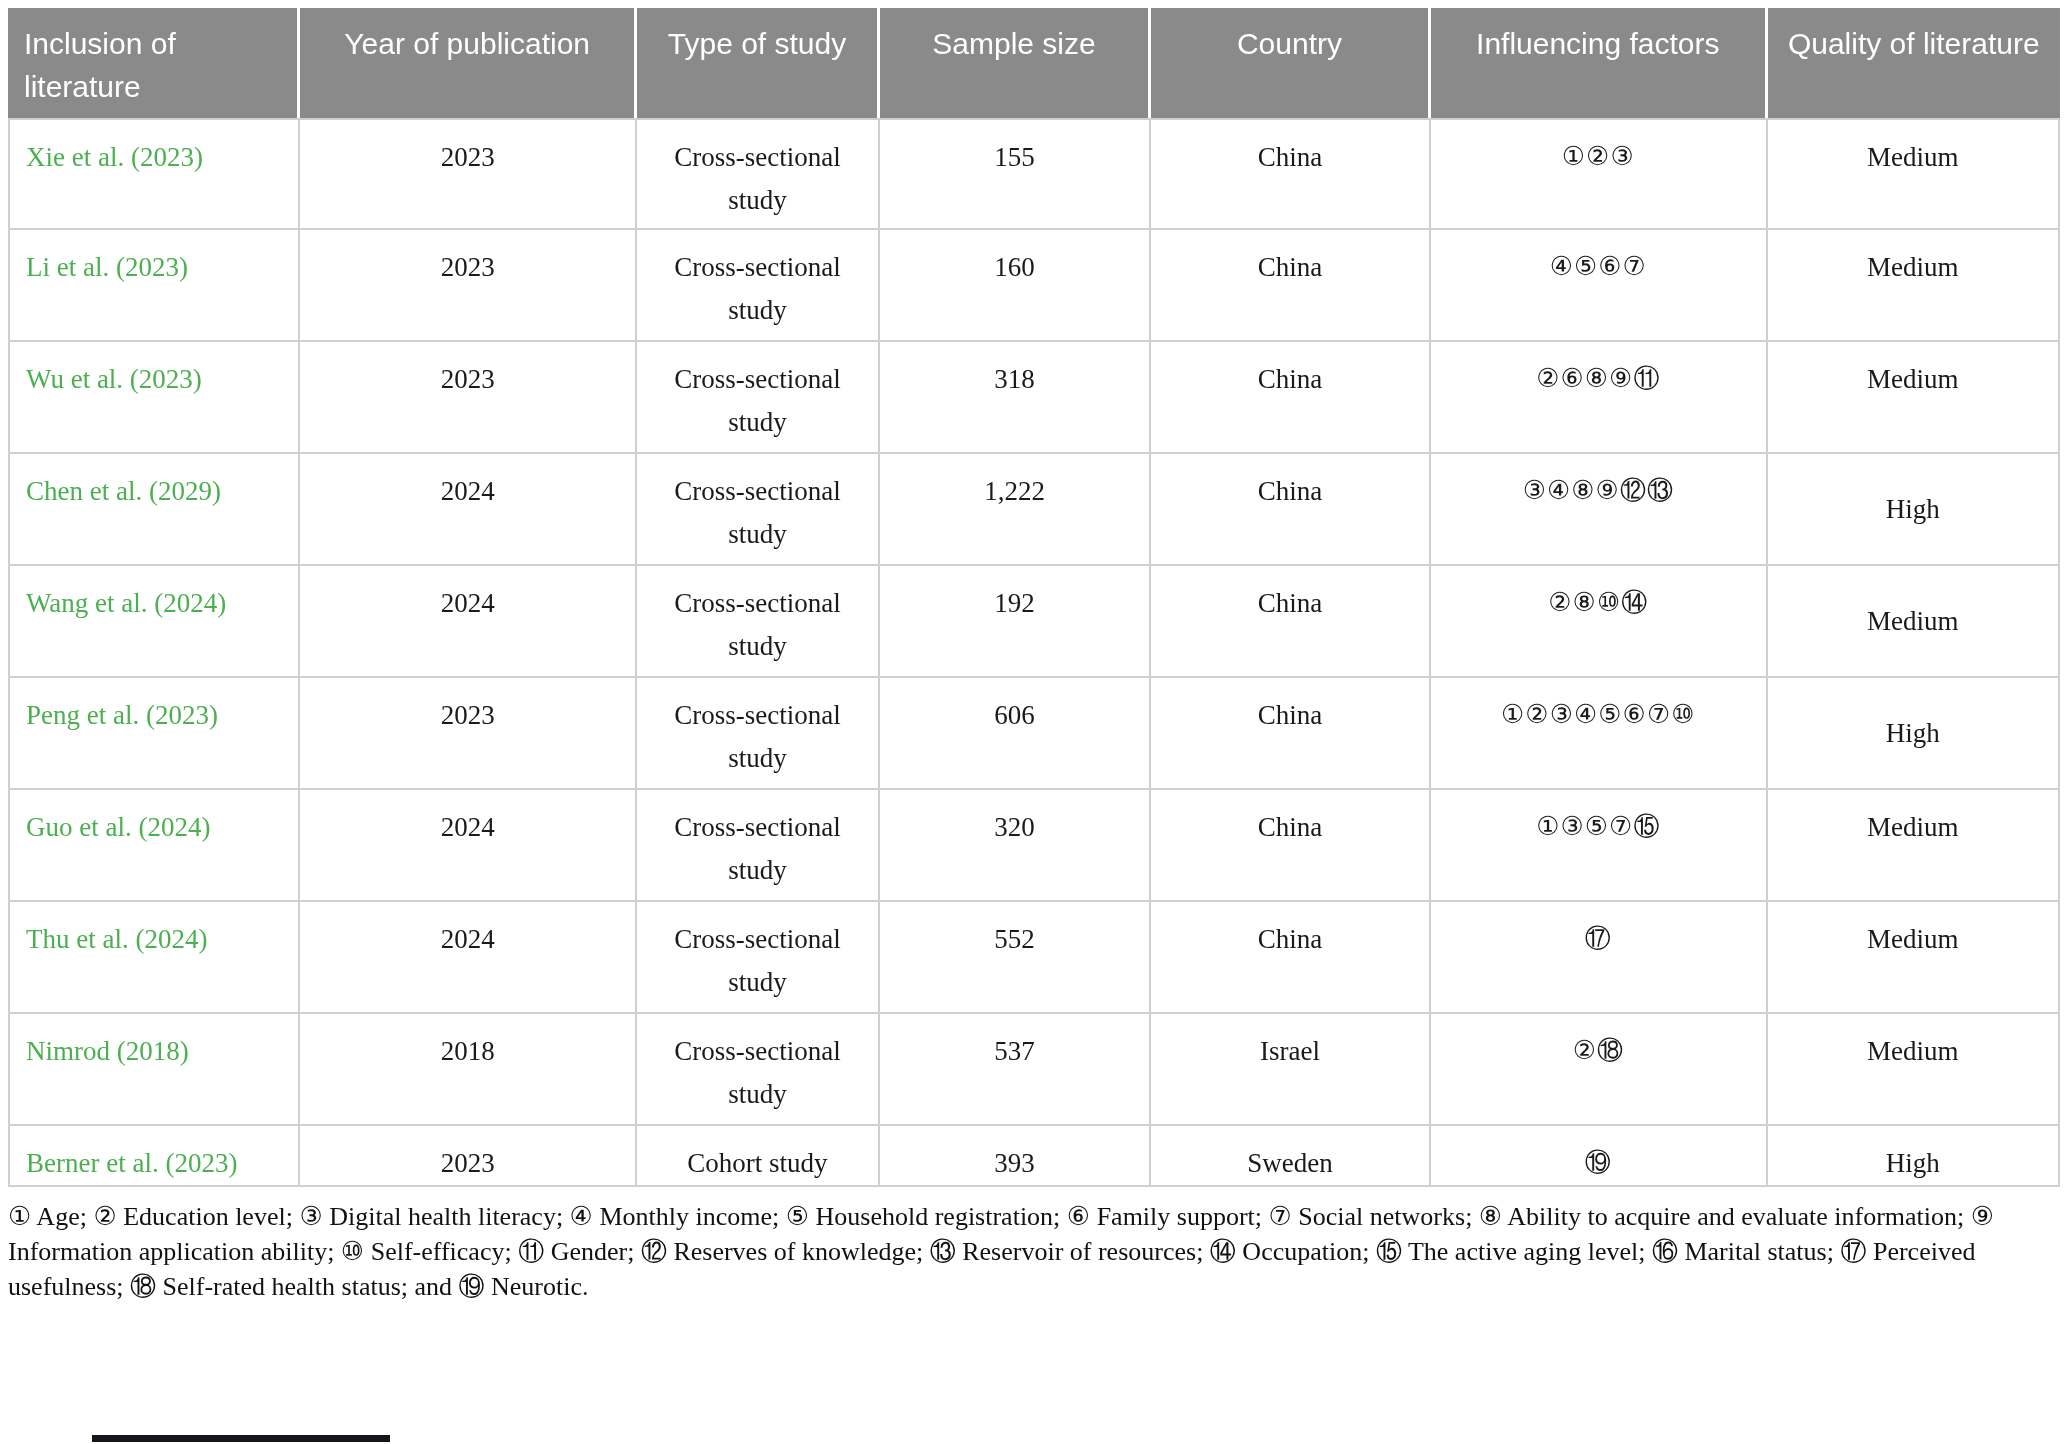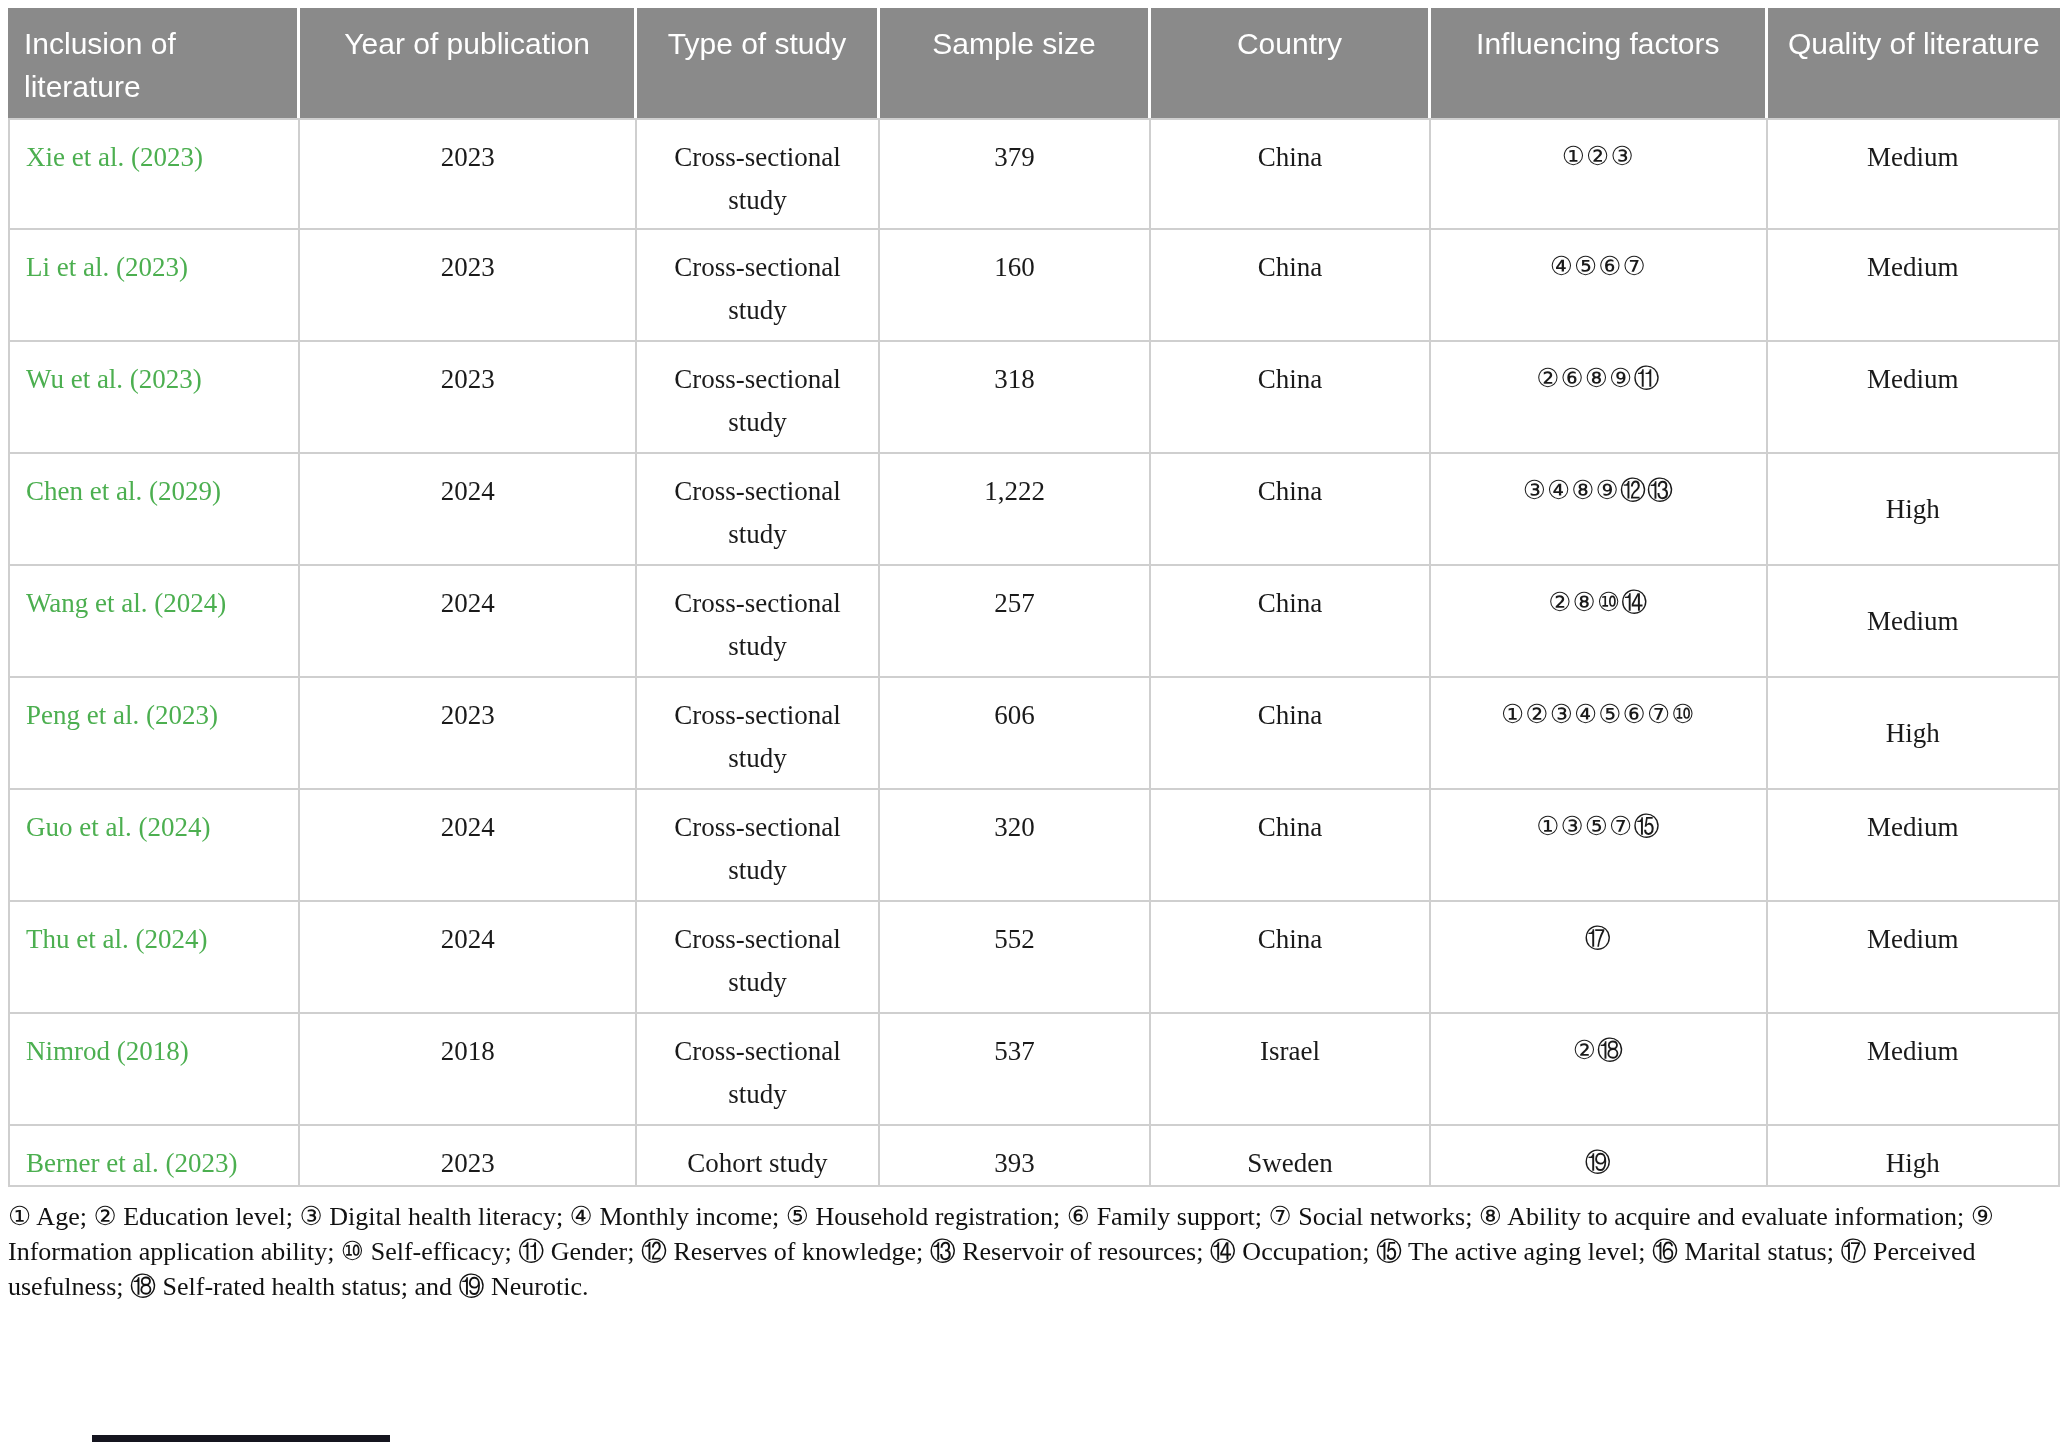--- a/index.html
+++ b/index.html
@@ -100,21 +100,21 @@
         <th>Country</th>
         <th>Influencing factors</th>
         <th>Quality of literature</th>
       </tr>
     </thead>
     <tbody>
       <tr>
         <td><span class="link">Xie et al. (2023)</span></td>
         <td>2023</td>
         <td>Cross-sectional study</td>
-        <td>379</td>
+        <td>155</td>
         <td>China</td>
         <td class="factors">①②③</td>
         <td>Medium</td>
       </tr>
       <tr>
         <td><span class="link">Li et al. (2023)</span></td>
         <td>2023</td>
         <td>Cross-sectional study</td>
         <td>160</td>
         <td>China</td>
@@ -136,21 +136,21 @@
         <td>Cross-sectional study</td>
         <td>1,222</td>
         <td>China</td>
         <td class="factors">③④⑧⑨⑫⑬</td>
         <td class="mid">High</td>
       </tr>
       <tr>
         <td><span class="link">Wang et al. (2024)</span></td>
         <td>2024</td>
         <td>Cross-sectional study</td>
-        <td>257</td>
+        <td>192</td>
         <td>China</td>
         <td class="factors">②⑧⑩⑭</td>
         <td class="mid">Medium</td>
       </tr>
       <tr>
         <td><span class="link">Peng et al. (2023)</span></td>
         <td>2023</td>
         <td>Cross-sectional study</td>
         <td>606</td>
         <td>China</td>

